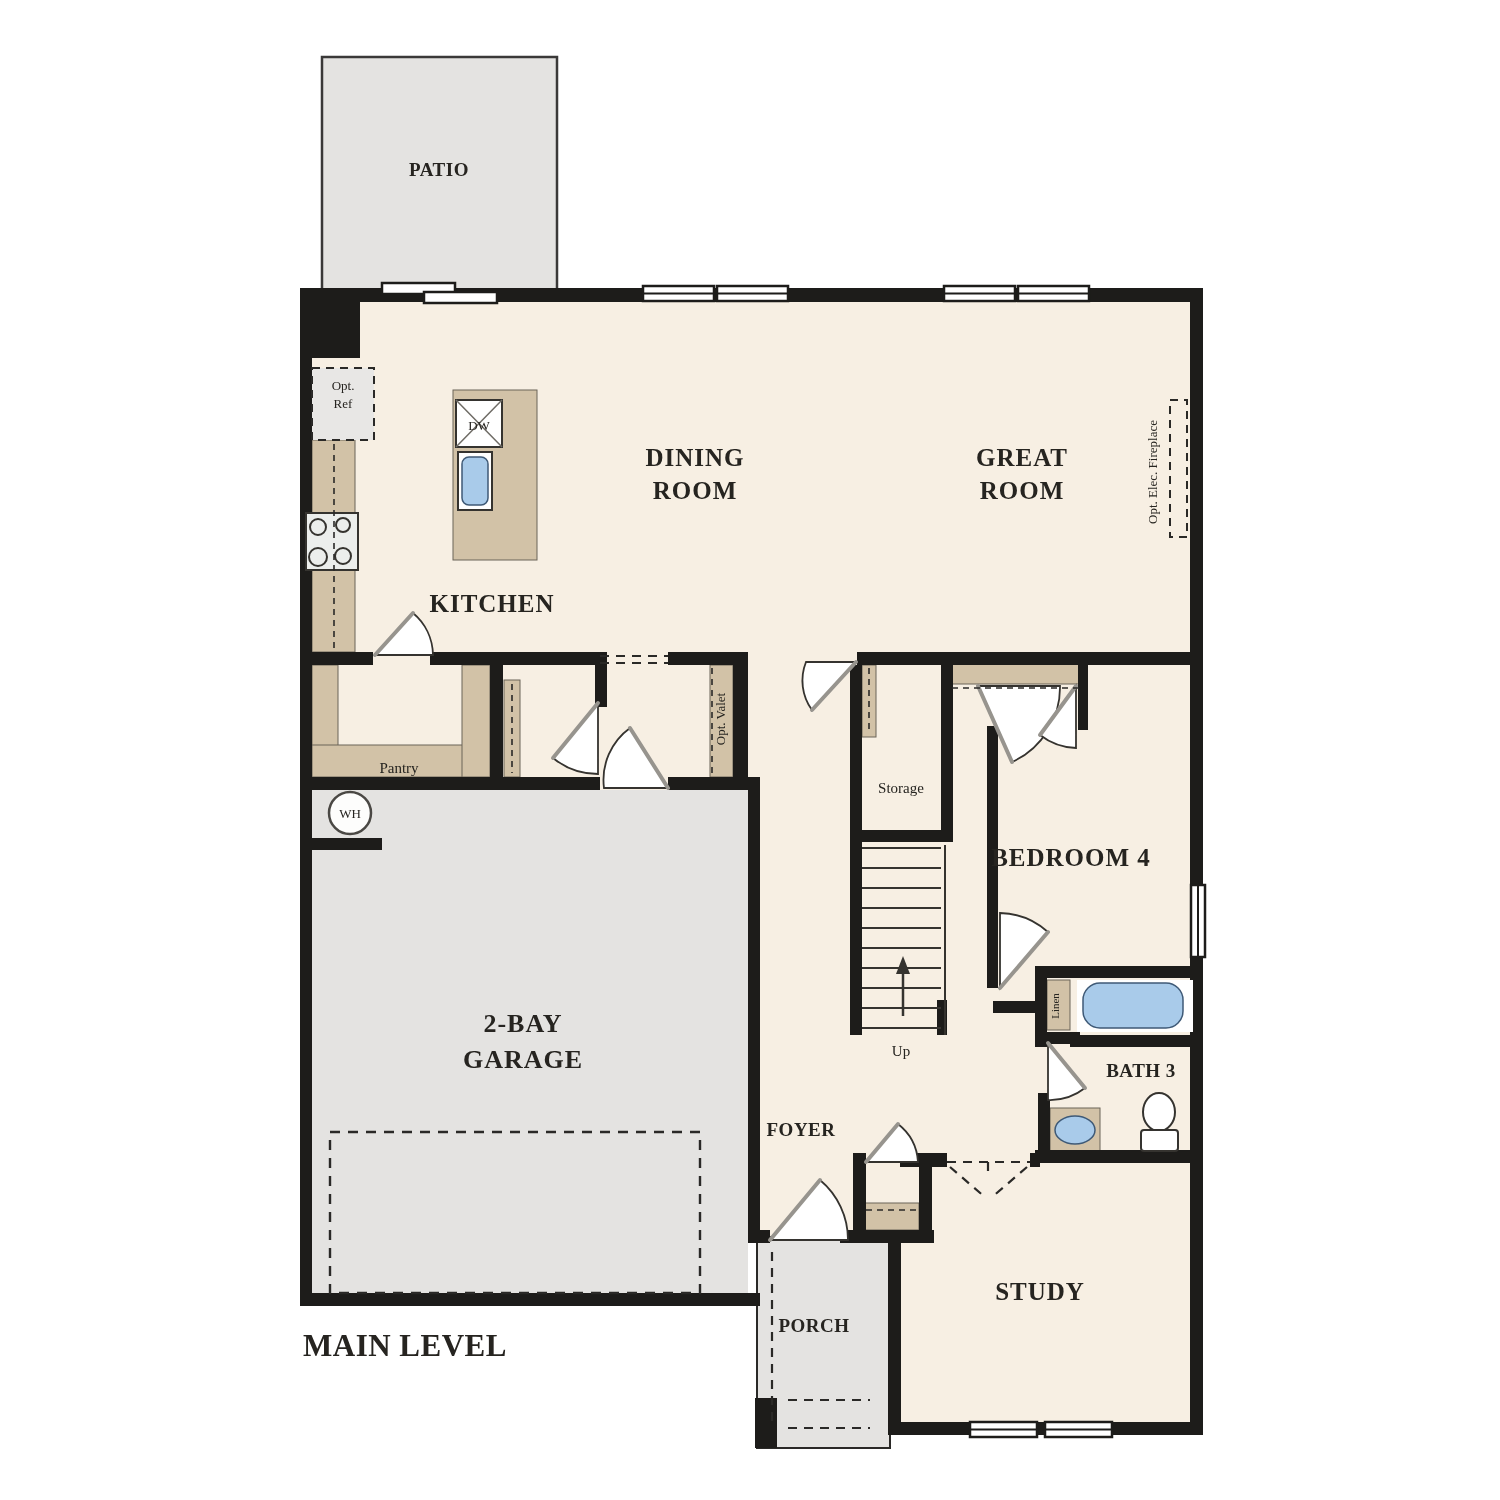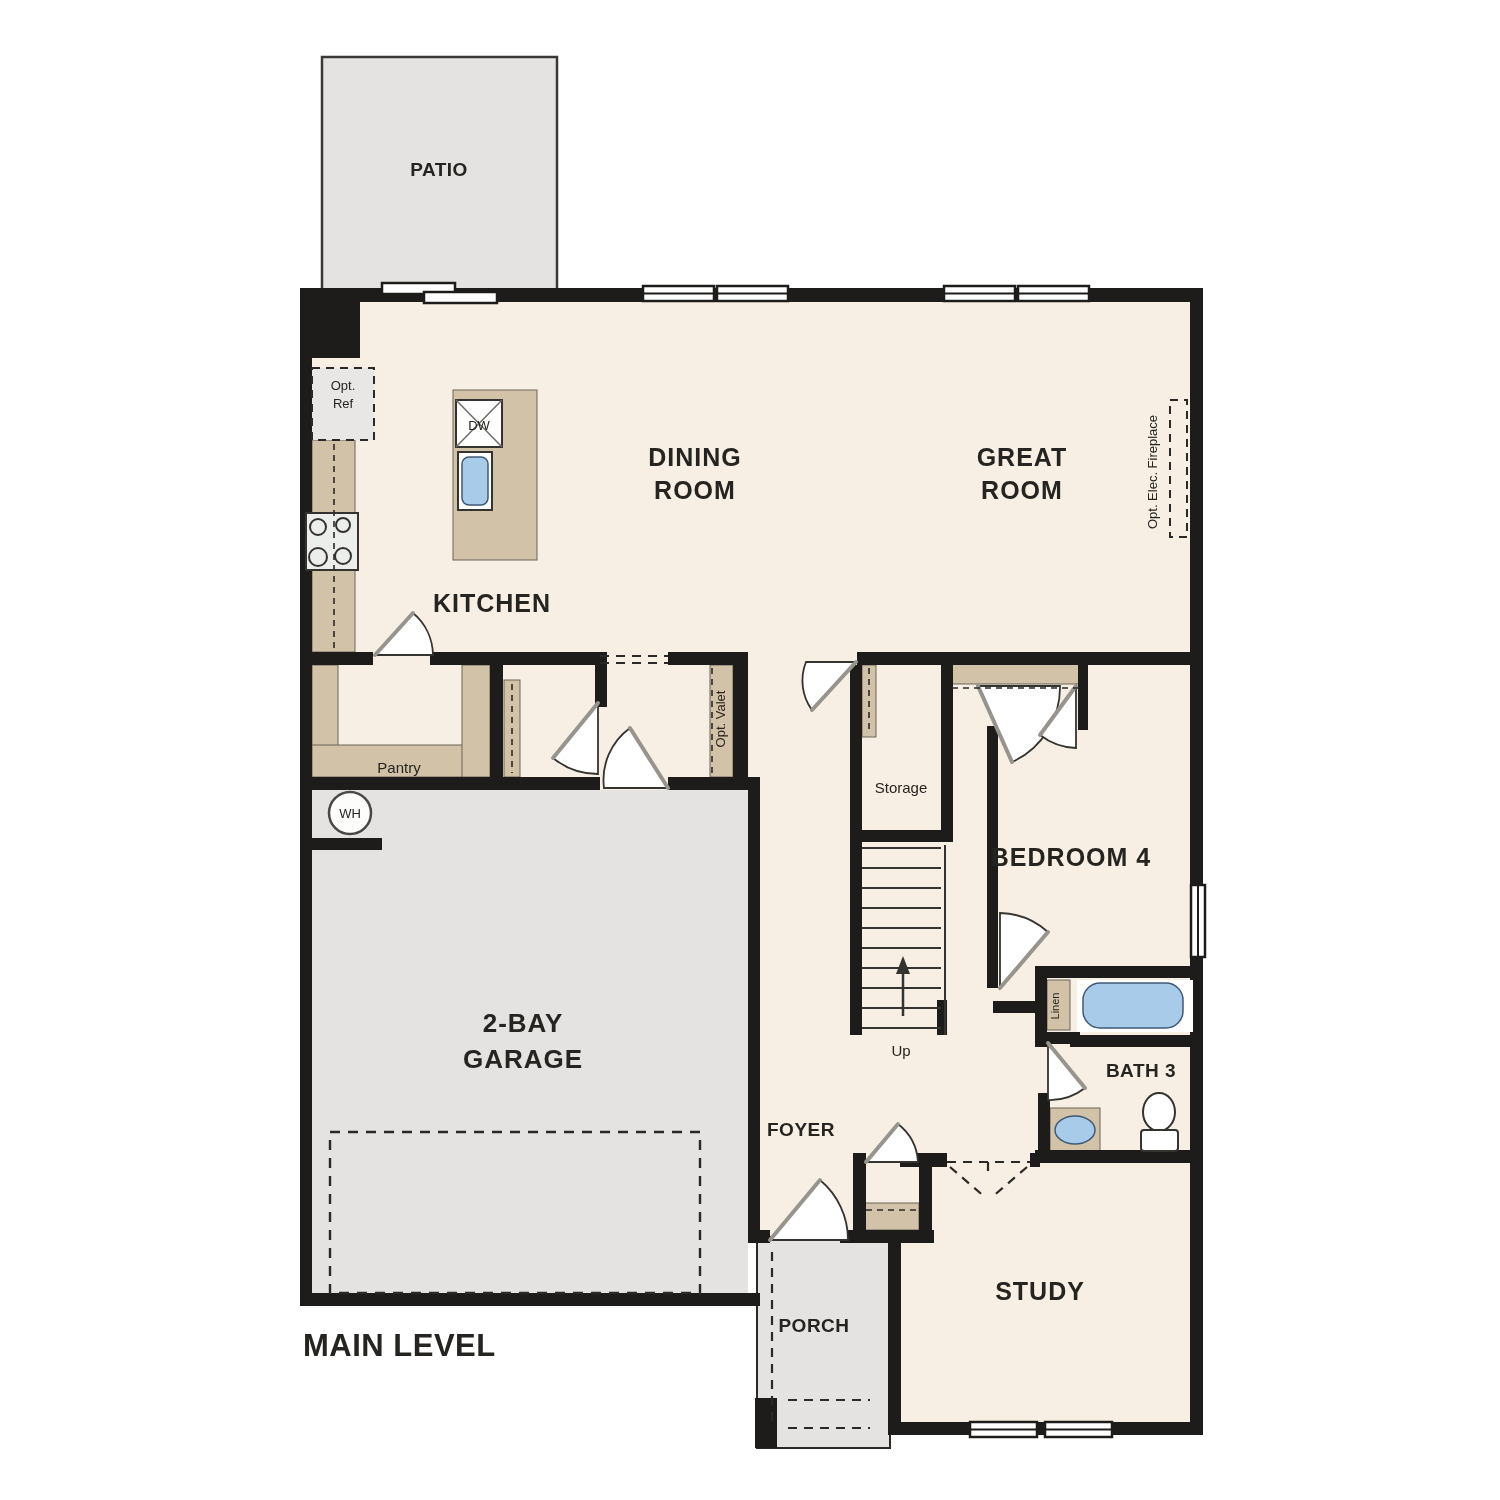--- a/index.html
+++ b/index.html
@@ -1,21 +1,21 @@
 <!DOCTYPE html>
 <html style="--floor: #f7efe3; --outdoor: #e4e3e1; --wall: #1d1c1a; --wood: #d2c2a7; --water: #a9cbea; --dash: #2a2927; --line: #35332f; --text: #262420;"><head>
 <meta charset="utf-8">
 <style>
   :root{
     --floor:#f7efe3; --outdoor:#e4e3e1; --wall:#1d1c1a; --wood:#d2c2a7;
     --water:#a9cbea; --dash:#2a2927; --line:#35332f; --text:#262420;
   }
   html,body{margin:0;padding:0;background:#fff;}
   .canvas{position:relative;width:1500px;height:1500px;background:#fff;overflow:hidden;
-          font-family:Liberation Sans, sans-serif;}
+          font-family:Liberation Serif, serif;}
   svg{position:absolute;left:0;top:0;}
   .floor{fill:var(--floor);}
   .outdoor{fill:var(--outdoor);}
   .walls{fill:var(--wall);}
   .tan{fill:var(--wood);stroke:#6b6458;stroke-width:1;}
   .win{fill:#ffffff;stroke:var(--wall);stroke-width:2.5;}
   .winline{stroke:var(--wall);stroke-width:2;fill:none;}
   .fix{fill:#ffffff;stroke:var(--line);stroke-width:2;}
   .blue{fill:var(--water);stroke:#3f5a77;stroke-width:1.5;}
   .door{fill:#ffffff;stroke:var(--line);stroke-width:1.8;}

